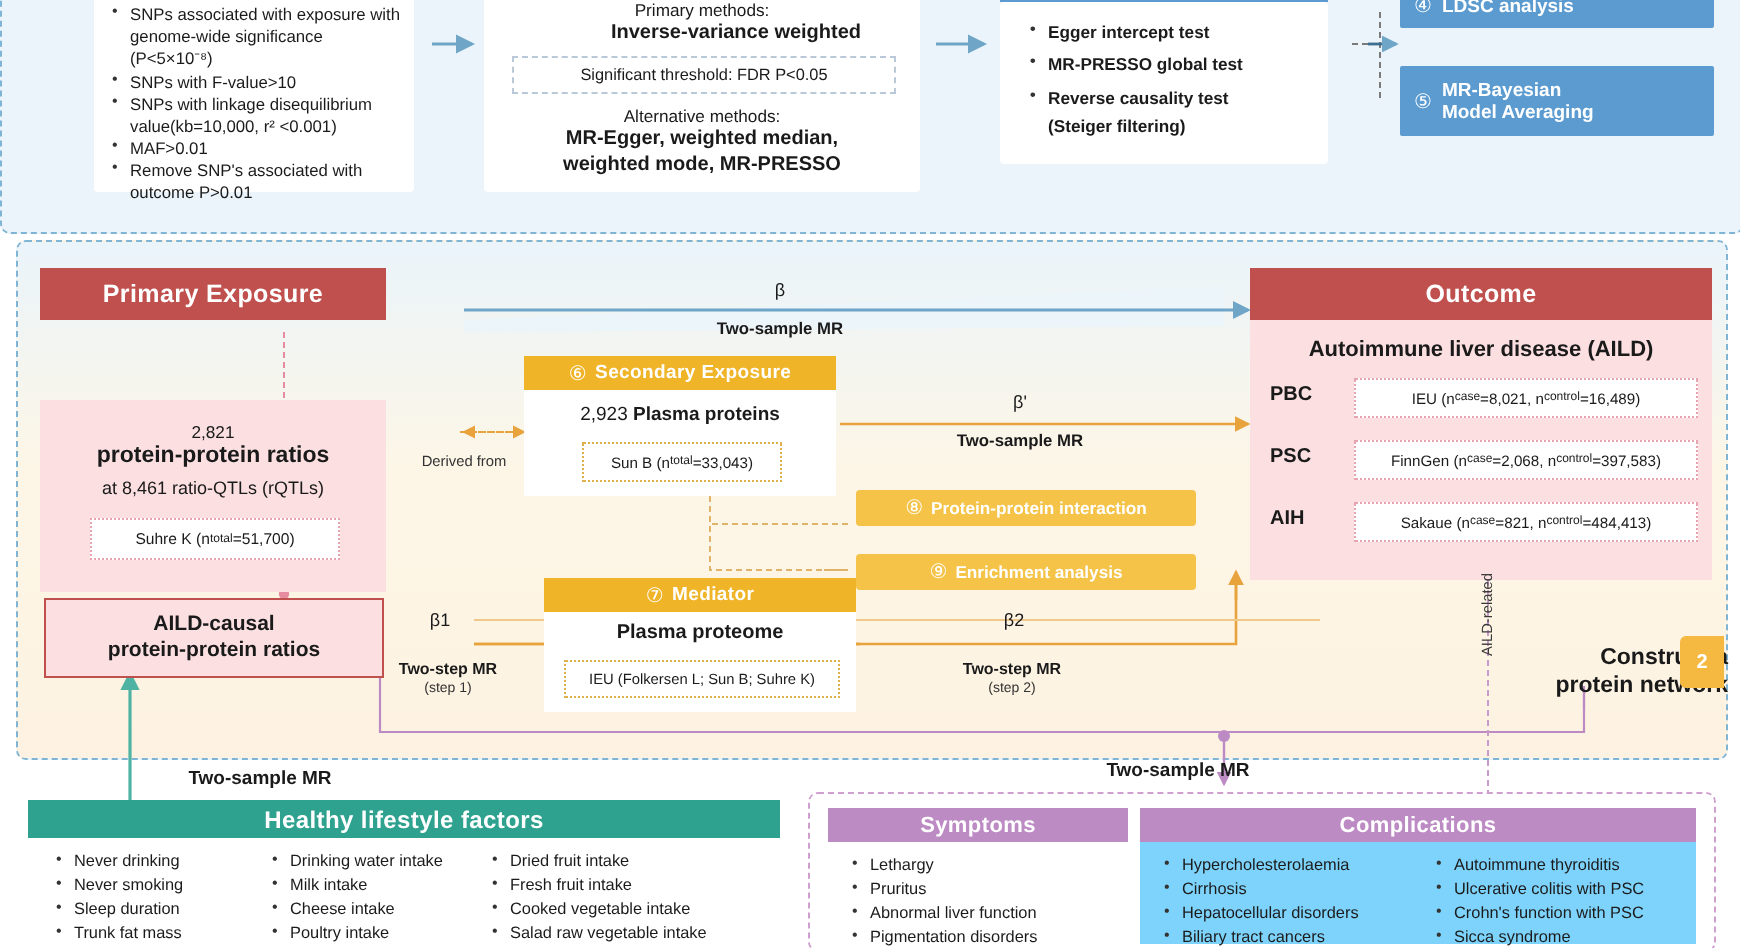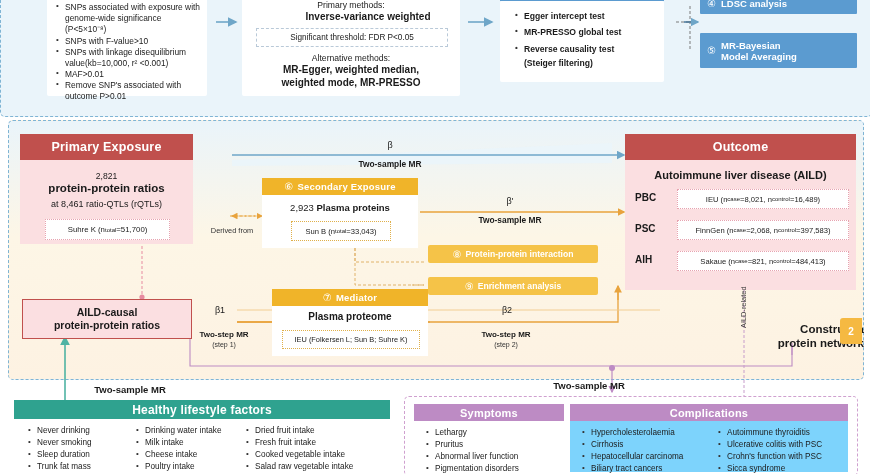--- a/index.html
+++ b/index.html
@@ -204,21 +204,21 @@
     <line x1="65" y1="420" x2="65" y2="337" stroke="#4fb3a3" stroke-width="1.6" marker-end="url(#ag)"></line>
 
     <path d="M612,368 L612,392" stroke="#bd8bc4" stroke-width="1.2" marker-end="url(#ap)"></path>
     <circle cx="612" cy="368" r="3" fill="#bd8bc4"></circle>
 
     <path d="M744,290 L744,396" stroke="#c79ccb" stroke-width="1" stroke-dasharray="3,2" fill="none"></path>
   </svg>
 
   <div class="abs" style="left:20px;top:134px;width:173px;height:122px;">
     <div class="hdr redhdr" style="width:173px;height:26px;font-size:12.5px;">Primary Exposure</div>
-    <div class="pinkbody" style="width:173px;height:84px;position:relative;">
+    <div class="pinkbody" style="width:173px;height:96px;position:relative;margin-top:40px;">
       <div class="abs" style="left:0;top:11px;width:173px;text-align:center;font-size:8.6px;">2,821</div>
       <div class="abs" style="left:0;top:22px;width:173px;text-align:center;font-size:11.5px;font-weight:bold;">protein-protein ratios</div>
       <div class="abs" style="left:0;top:39px;width:173px;text-align:center;font-size:9px;">at 8,461 ratio-QTLs (rQTLs)</div>
       <div class="abs dotted-p" style="left:25px;top:59px;width:123px;height:19px;font-size:7.8px;">
         <span>Suhre K (n</span>
           <span class="sub">total</span>
           <span>=51,700)</span>
       </div>
     </div>
   </div>
@@ -362,21 +362,21 @@
       <li>Pigmentation disorders</li>
     </ul>
   </div>
 
   <div class="abs" style="left:570px;top:404px;width:278px;height:68px;background:#7dd3fc;">
     <div class="hdr purphdr" style="width:278px;height:17px;font-size:11px;">Complications</div>
     <div style="position:relative;height:51px;">
       <ul class="sbul listcol abs" style="left:12px;top:6px;width:140px;">
         <li>Hypercholesterolaemia</li>
         <li>Cirrhosis</li>
-        <li>Hepatocellular carcinoma</li>
+        <li>Hepatocellular disorders</li>
         <li>Biliary tract cancers</li>
       </ul>
       <ul class="sbul listcol abs" style="left:148px;top:6px;width:132px;">
         <li>Autoimmune thyroiditis</li>
         <li>Ulcerative colitis with PSC</li>
         <li>Crohn's function with PSC</li>
         <li>Sicca syndrome</li>
       </ul>
     </div>
   </div>

